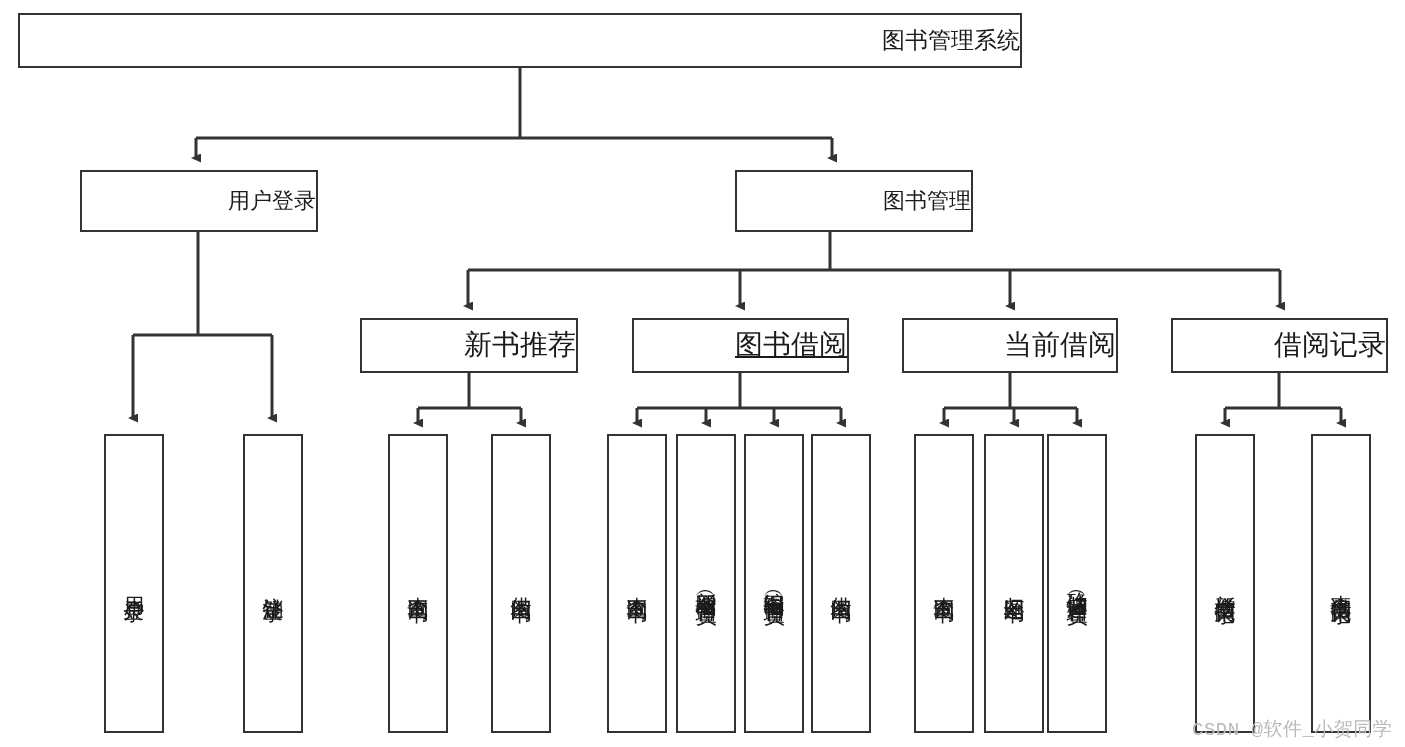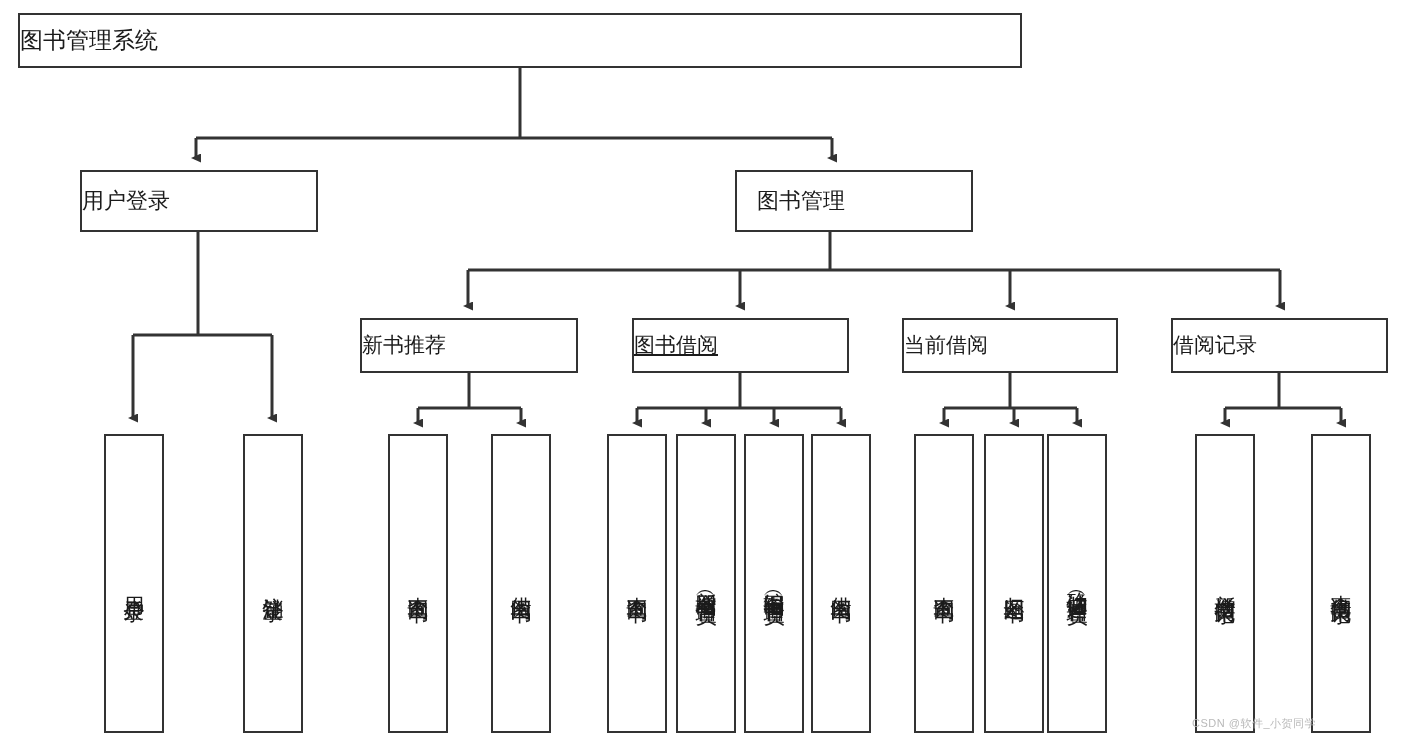--- a/index.html
+++ b/index.html
@@ -17,33 +17,33 @@
     background: #ffffff;
     overflow: hidden;
   }
   .node {
     position: absolute;
     box-sizing: border-box;
     border: 2px solid #333333;
     background: #ffffff;
     display: flex;
     align-items: center;
-    justify-content: flex-start;
+    justify-content: flex-end;
     color: #1b1b1b;
     line-height: 1.15;
     text-align: center;
   }
   .node.root {
     font-size: 23px;
   }
   .node.level2 {
     font-size: 22px;
   }
   .node.level3 {
-    font-size: 21px;
+    font-size: 28px;
   }
   .node.leaf {
     font-size: 21px;
     writing-mode: vertical-rl;
     text-orientation: upright;
     letter-spacing: 2px;
     padding: 8px 0;
     align-items: center;
     justify-content: center;
   }
@@ -54,23 +54,24 @@
     position: absolute;
     left: 0;
     top: 0;
     width: 1405px;
     height: 747px;
     pointer-events: none;
   }
   .watermark {
     position: absolute;
     color: #b9b9b9;
-    font-size: 11px;
+    font-size: 19px;
     white-space: nowrap;
     letter-spacing: 0.5px;
+    font-family: Liberation Mono, monospace;
   }
 </style>
 </head>
 <body>
 
 <div id="canvas">
 
   <svg class="edges" viewBox="0 0 1405 747" xmlns="http://www.w3.org/2000/svg">
     <defs>
       <marker id="arrow" markerWidth="10" markerHeight="10" refX="4.5" refY="5" orient="auto" markerUnits="userSpaceOnUse">

